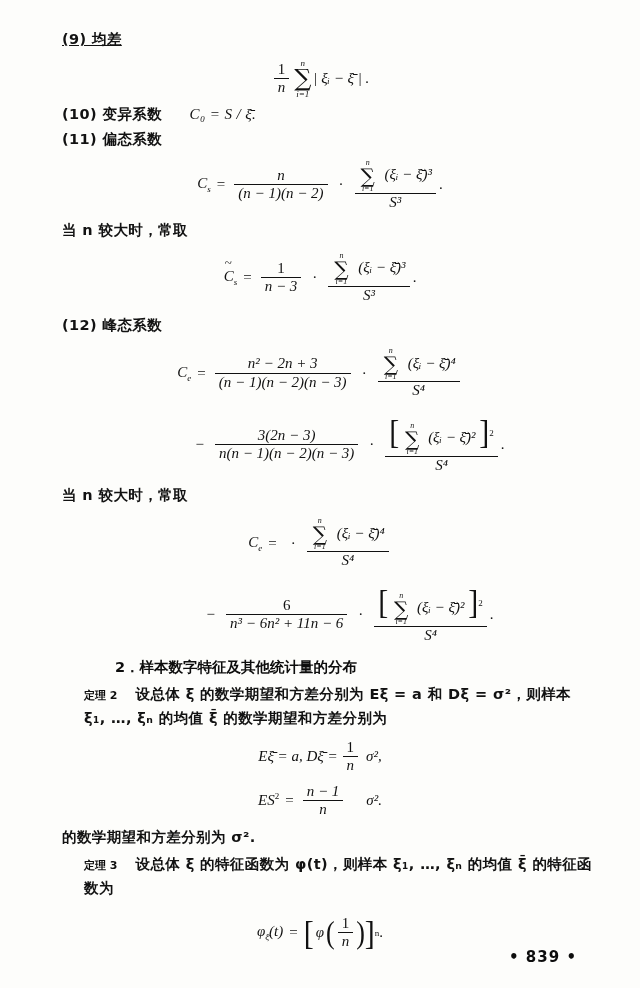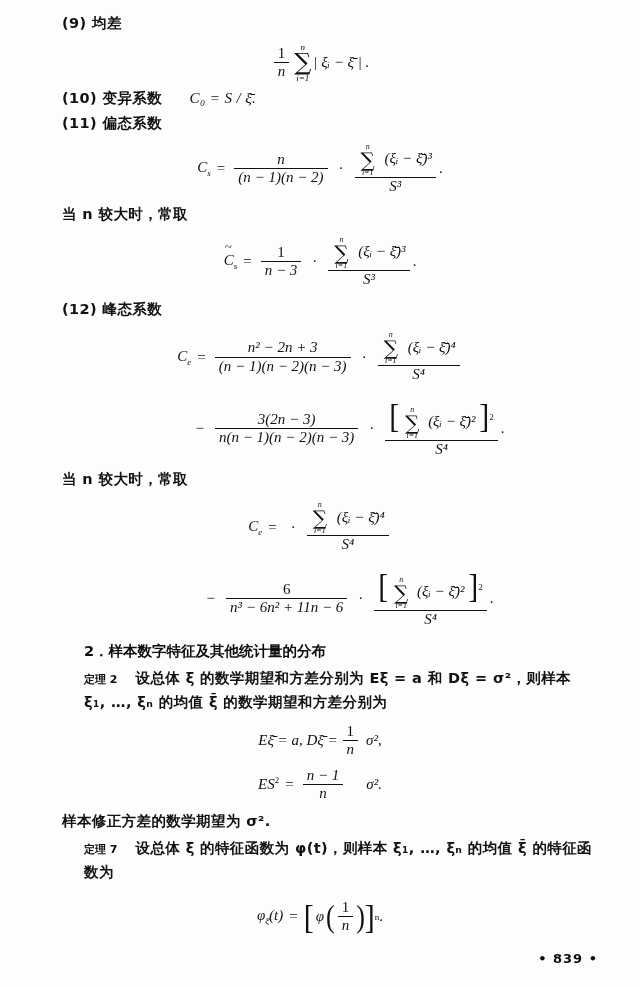--- a/index.html
+++ b/index.html
@@ -112,23 +112,23 @@
     font-size: 30px;
     font-style: normal;
     font-family: "Liberation Serif", serif;
     display: inline-block;
     transform: scaleY(1.1);
   }
   .eq-block { margin: 6px 0; }
   .footer {
     position: absolute;
     bottom: 22px;
-    right: 42px;
+    right: 63px;
     font-family: "DejaVu Sans", sans-serif;
-    font-size: 13px;
+    font-size: 15px;
     font-weight: bold;
     letter-spacing: 1px;
   }
   .sec-head {
     font-family: "DejaVu Sans", sans-serif;
     font-size: 14.5px;
     font-weight: bold;
   }
   .thm {
     font-family: "DejaVu Sans", sans-serif;
@@ -137,21 +137,21 @@
   }
   .math-size {
     font-size: 15px;
   }
 </style>
 </head>
 <body>
 
 <div class="page">
 
-  <div class="body-text line indent2" style="padding-top:14px;">(9) 均差</div>
+  <div class="body-text line indent2" style="padding-top:30px;text-decoration:underline;">(9) 均差</div>
 
   <div class="eq-block math math-size" style="margin-top:10px;">
     <span class="math-row" style="justify-content:center;">
       <span class="frac">
         <span class="num up">1</span>
         <span class="bar"></span>
         <span class="den it">n</span>
       </span>
       <span class="sum">
         <span class="lim">n</span>
@@ -315,21 +315,21 @@
           <span style="margin-left:3px;">(ξᵢ − ξ̄)²</span>
           <span class="big-brack">]</span><sup class="ex">2</sup>
         </span>
         <span class="bar"></span>
         <span class="den it">S⁴</span>
       </span>
       <span class="up">.</span>
     </div>
   </div>
 
-  <div class="sec-head line" style="margin-top:14px; margin-left:84px;">2．样本数字特征及其他统计量的分布</div>
+  <div class="sec-head line" style="margin-top:14px; margin-left:115px;">2．样本数字特征及其他统计量的分布</div>
 
   <div class="line" style="margin-top:6px; margin-left:84px; margin-right:48px;">
     <span class="thm">定理 2</span>
     <span class="body-text" style="margin-left:14px; line-height:1.65;">设总体 ξ 的数学期望和方差分别为 Eξ = a 和 Dξ = σ²，则样本 ξ₁, …, ξₙ 的均值 ξ̄ 的数学期望和方差分别为</span>
   </div>
 
   <div class="eq-block math math-size" style="margin-top:8px;">
     <span class="math-row">
       <span>Eξ̄ = a, Dξ̄ =</span>
       <span class="frac" style="margin-left:5px;">
@@ -348,24 +348,24 @@
       <span class="up" style="margin:0 6px;">=</span>
       <span class="frac">
         <span class="num it">n − 1</span>
         <span class="bar"></span>
         <span class="den it">n</span>
       </span>
       <span style="margin-left:20px;">σ².</span>
     </span>
   </div>
 
-  <div class="body-text line left-margin" style="margin-top:10px;">样本修正方差的数学期望为 σ².</div>
+  <div class="body-text line left-margin" style="margin-top:10px;">的数学期望和方差分别为 σ².</div>
 
   <div class="line" style="margin-top:6px; margin-left:84px; margin-right:48px;">
-    <span class="thm">定理 7</span>
+    <span class="thm">定理 3</span>
     <span class="body-text" style="margin-left:14px; line-height:1.65;">设总体 ξ 的特征函数为 φ(t)，则样本 ξ₁, …, ξₙ 的均值 ξ̄ 的特征函数为</span>
   </div>
 
   <div class="eq-block math math-size" style="margin-top:14px;">
     <span class="math-row">
       <span><span class="it">φ</span><sub class="ix">ξ̄</sub>(<span class="it">t</span>)</span>
       <span class="up" style="margin:0 6px;">=</span>
       <span class="big-brack">[</span>
       <span class="it" style="margin:0 2px;">φ</span>
       <span class="big-paren">(</span>

